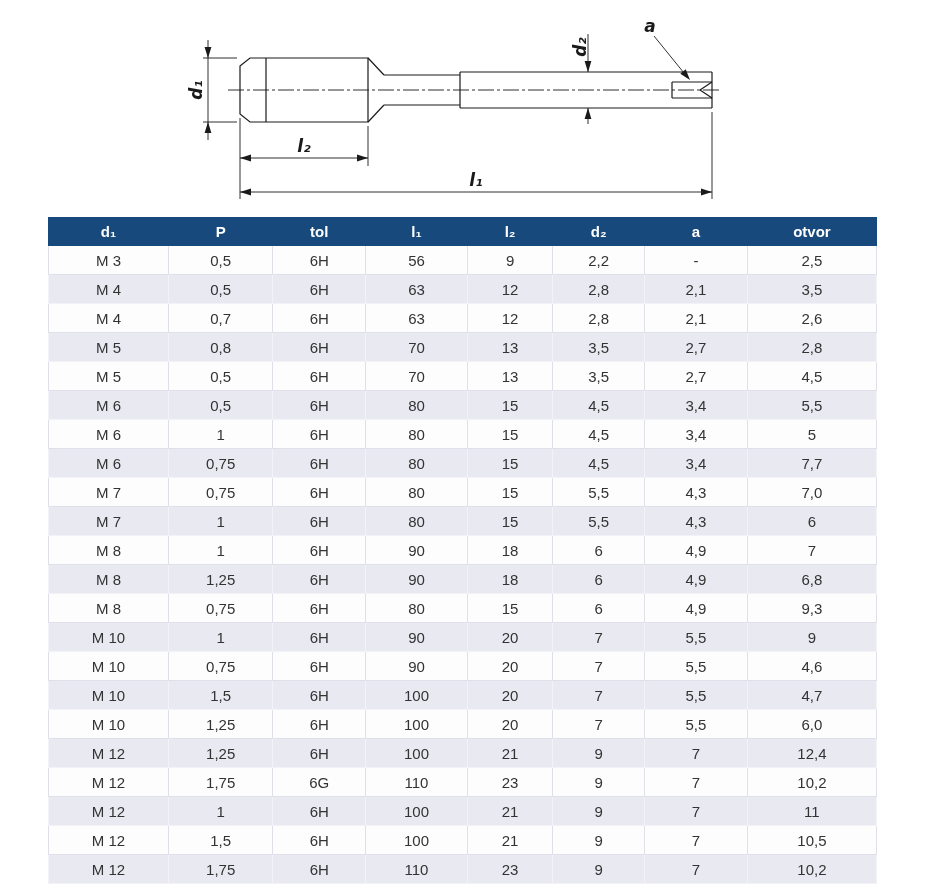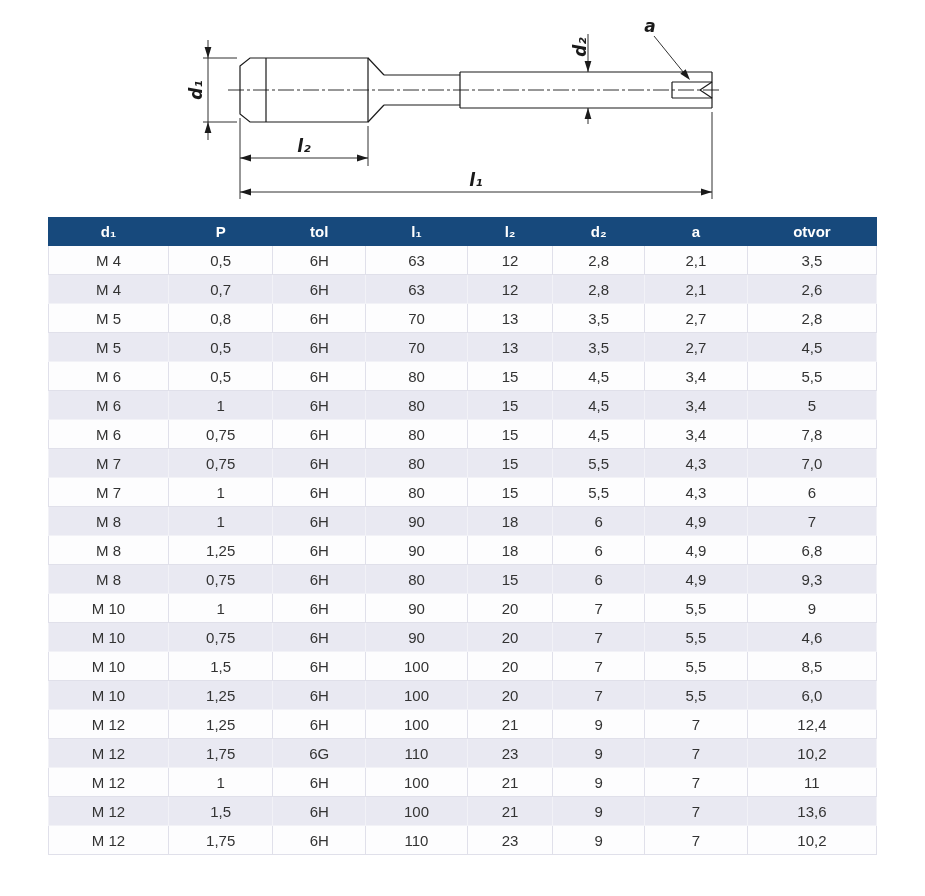--- a/index.html
+++ b/index.html
@@ -146,20 +146,30 @@
           <th>tol</th>
           <th>l₁</th>
           <th>l₂</th>
           <th>d₂</th>
           <th>a</th>
           <th>otvor</th>
         </tr>
       </thead>
       <tbody>
           <tr>
+            <td>M 3</td>
+            <td>0,5</td>
+            <td>6H</td>
+            <td>56</td>
+            <td>9</td>
+            <td>2,2</td>
+            <td>-</td>
+            <td>2,5</td>
+          </tr>
+          <tr>
             <td>M 4</td>
             <td>0,5</td>
             <td>6H</td>
             <td>63</td>
             <td>12</td>
             <td>2,8</td>
             <td>2,1</td>
             <td>3,5</td>
           </tr>
           <tr>
@@ -213,21 +223,21 @@
             <td>5</td>
           </tr>
           <tr>
             <td>M 6</td>
             <td>0,75</td>
             <td>6H</td>
             <td>80</td>
             <td>15</td>
             <td>4,5</td>
             <td>3,4</td>
-            <td>7,8</td>
+            <td>7,7</td>
           </tr>
           <tr>
             <td>M 7</td>
             <td>0,75</td>
             <td>6H</td>
             <td>80</td>
             <td>15</td>
             <td>5,5</td>
             <td>4,3</td>
             <td>7,0</td>
@@ -293,21 +303,21 @@
             <td>4,6</td>
           </tr>
           <tr>
             <td>M 10</td>
             <td>1,5</td>
             <td>6H</td>
             <td>100</td>
             <td>20</td>
             <td>7</td>
             <td>5,5</td>
-            <td>8,5</td>
+            <td>4,7</td>
           </tr>
           <tr>
             <td>M 10</td>
             <td>1,25</td>
             <td>6H</td>
             <td>100</td>
             <td>20</td>
             <td>7</td>
             <td>5,5</td>
             <td>6,0</td>
@@ -343,21 +353,21 @@
             <td>11</td>
           </tr>
           <tr>
             <td>M 12</td>
             <td>1,5</td>
             <td>6H</td>
             <td>100</td>
             <td>21</td>
             <td>9</td>
             <td>7</td>
-            <td>13,6</td>
+            <td>10,5</td>
           </tr>
           <tr>
             <td>M 12</td>
             <td>1,75</td>
             <td>6H</td>
             <td>110</td>
             <td>23</td>
             <td>9</td>
             <td>7</td>
             <td>10,2</td>

